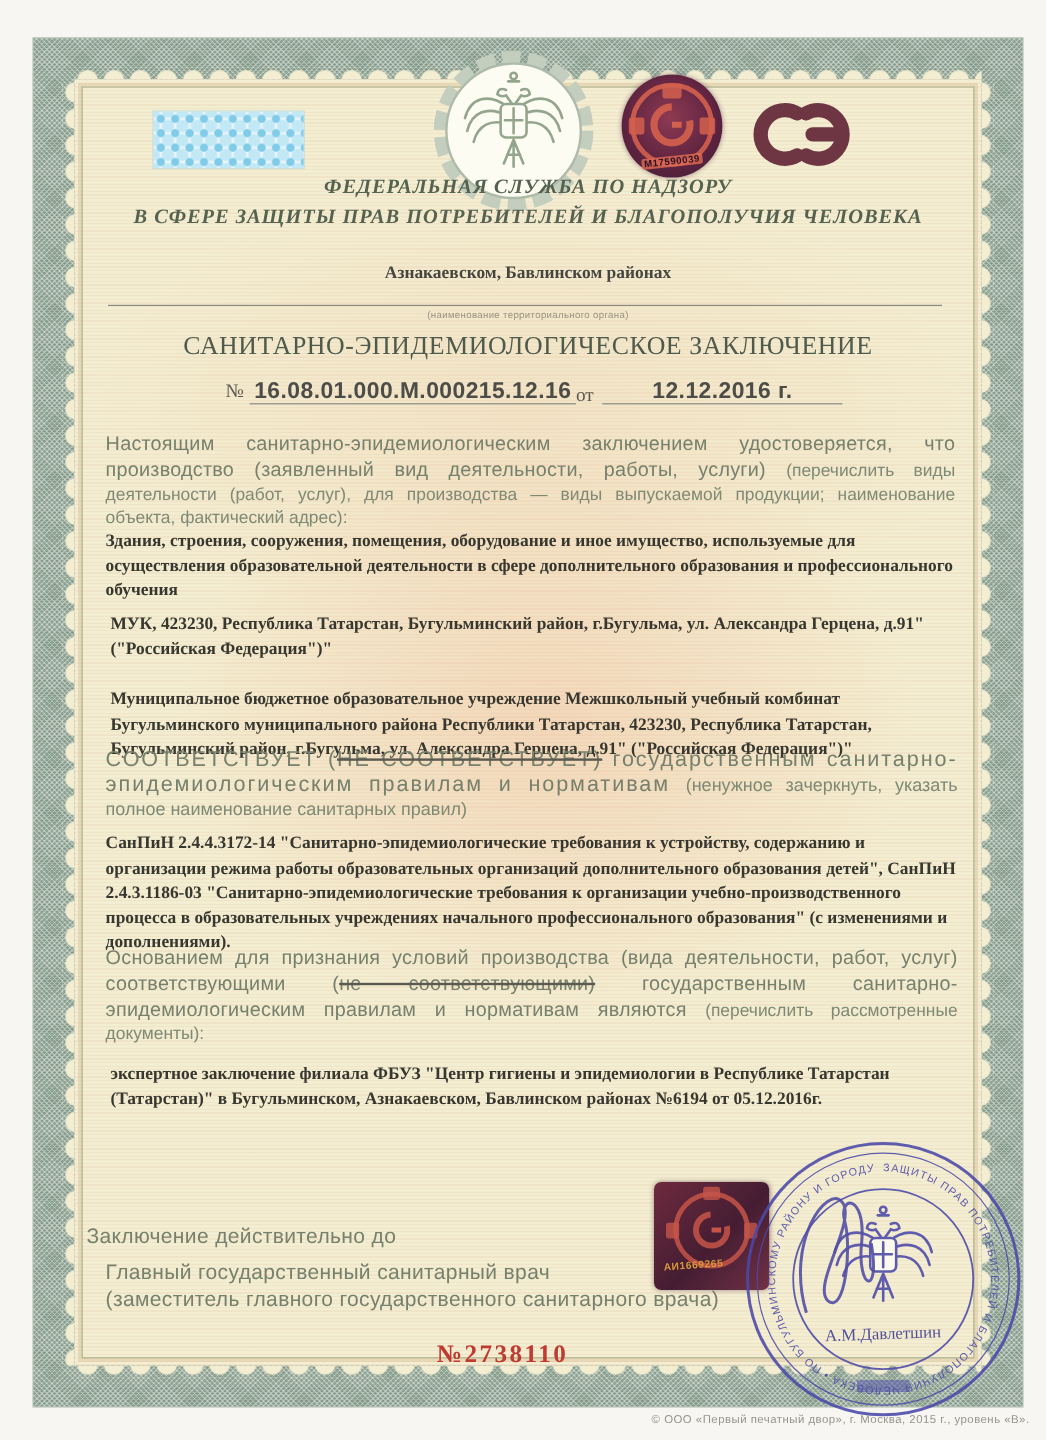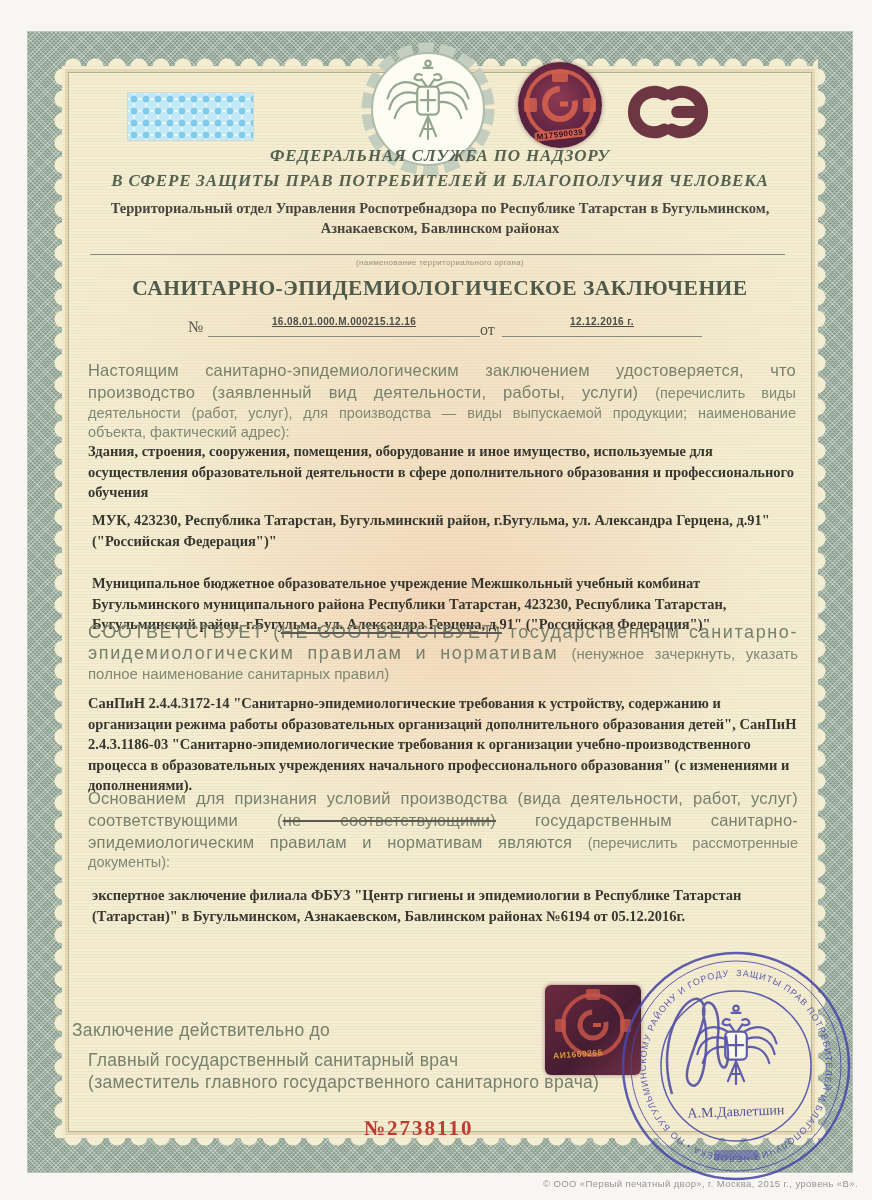--- a/index.html
+++ b/index.html
@@ -76,26 +76,26 @@
     font-family:"Liberation Sans",sans-serif;font-weight:bold;font-size:8.5px;
     color:#d99a3c;letter-spacing:.5px;
   }
   
   .h-service{left:0;right:0;text-align:center;font-weight:bold;color:#55624f;
     font-size:17px;letter-spacing:.8px;font-style:italic;}
   .h-terr{left:0;right:0;text-align:center;font-weight:600;color:#474540;font-size:14.5px;}
   .rule{border-bottom:1px solid #8c8a80;}
   .caption{left:0;right:0;text-align:center;font-family:"Liberation Sans",sans-serif;
     font-size:8px;color:#97927f;letter-spacing:.3px;}
-  .doc-title{left:0;right:0;text-align:center;font-weight:bold;color:#4e5a4c;
+  .doc-title{left:0;right:0;text-align:center;font-weight:normal;color:#4e5a4c;
     font-size:21.5px;letter-spacing:.5px;}
   .no-sign,.ot-sign{font-size:16px;color:#5a594f;}
   .field-line{border-bottom:1px solid #8c8a80;text-align:center;
-    font-family:"Liberation Sans",sans-serif;font-size:10px;font-weight:bold;color:#4c4c48;
-    letter-spacing:.4px;text-decoration:underline;}
+    font-family:"Liberation Sans",sans-serif;font-size:19px;font-weight:bold;color:#4c4c48;
+    letter-spacing:.4px;}
   
   .form-green{font-family:Liberation Sans, sans-serif;color:#76806c;text-align:justify;}
   .fg-main{font-size:16.5px;line-height:1.32;letter-spacing:.2px;}
   .fg-note{font-size:14.5px;line-height:1.32;color:#7f8974;}
   .fg-big{font-size:18px;letter-spacing:1.6px;}
   .struck{text-decoration:line-through;text-decoration-thickness:2px;text-decoration-color:#5c5a50;}
   .typed{font-family:"Liberation Serif",serif;font-weight:600;color:#37372f;
     font-size:14.5px;line-height:1.42;text-align:left;margin-top:13px;}
   .label-big{font-size:17.5px;letter-spacing:.3px;}
   .serial{font-weight:bold;font-size:21px;letter-spacing:2px;color:#c03a31;}
@@ -167,21 +167,20 @@
       <g fill="none" stroke="#6d3642" stroke-width="13" stroke-linecap="round">
         <path d="M46,12 A22,22 0 1 0 46,50"></path>
         <path d="M54,12 A22,22 0 1 1 54,50"></path>
         <path d="M60,31 H86"></path>
       </g>
     </svg>
   </div>
 
   <div class="abs h-service" style="top:114px">ФЕДЕРАЛЬНАЯ СЛУЖБА ПО НАДЗОРУ</div>
   <div class="abs h-service" style="top:139px">В СФЕРЕ ЗАЩИТЫ ПРАВ ПОТРЕБИТЕЛЕЙ И БЛАГОПОЛУЧИЯ  ЧЕЛОВЕКА</div>
-  <div class="abs h-terr" style="top:168px">Территориальный отдел Управления Роспотребнадзора по Республике Татарстан в Бугульминском,</div>
   <div class="abs h-terr" style="top:188px">Азнакаевском, Бавлинском районах</div>
   <div class="abs rule" style="left:62px;width:695px;top:222px"></div>
   <div class="abs caption" style="top:226px">(наименование территориального органа)</div>
 
   <div class="abs doc-title" style="top:244px">САНИТАРНО-ЭПИДЕМИОЛОГИЧЕСКОЕ ЗАКЛЮЧЕНИЕ</div>
 
   <div class="abs no-sign" style="left:160px;top:286px">№</div>
   <div class="abs field-line" style="left:180px;width:272px;top:284px;height:20px">16.08.01.000.М.000215.12.16</div>
   <div class="abs ot-sign" style="left:452px;top:289px">от</div>
   <div class="abs field-line" style="left:474px;width:200px;top:284px;height:20px">12.12.2016 г.</div>

